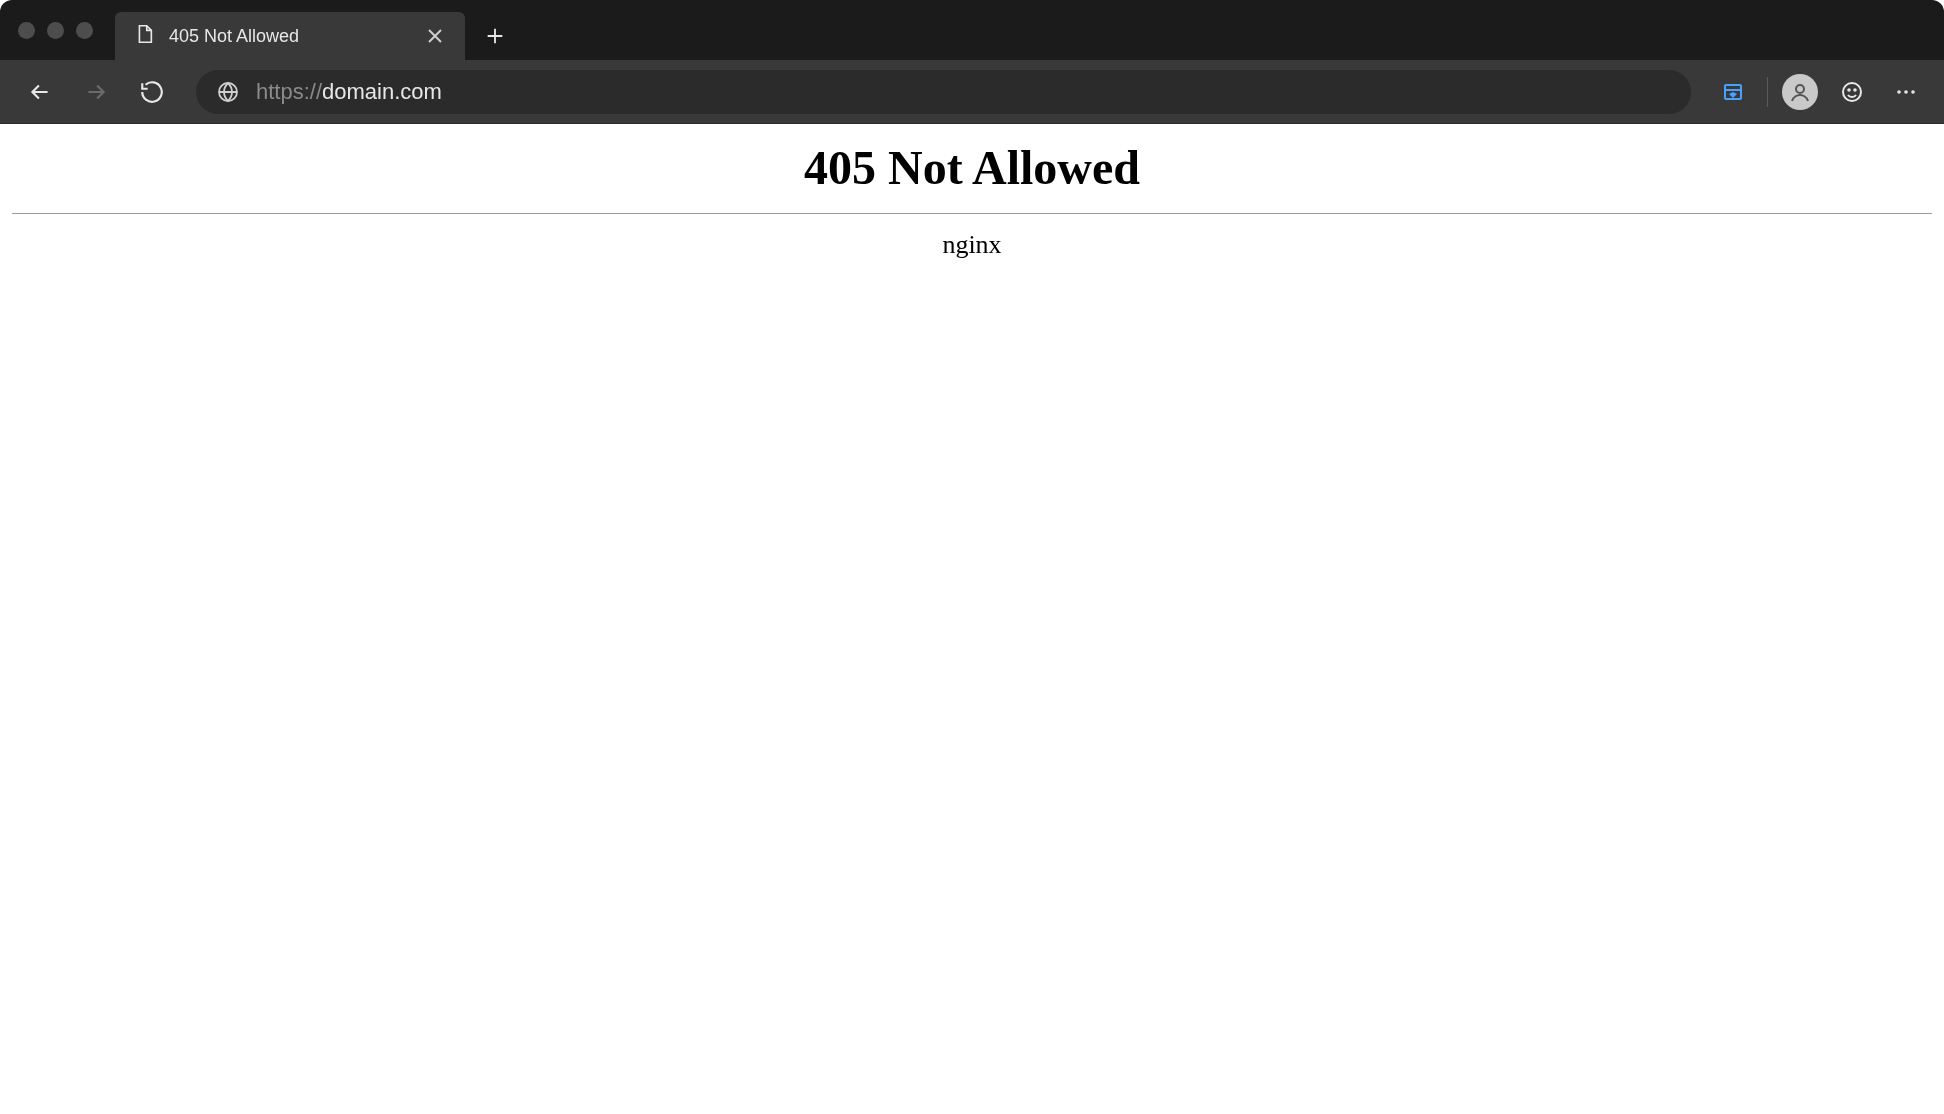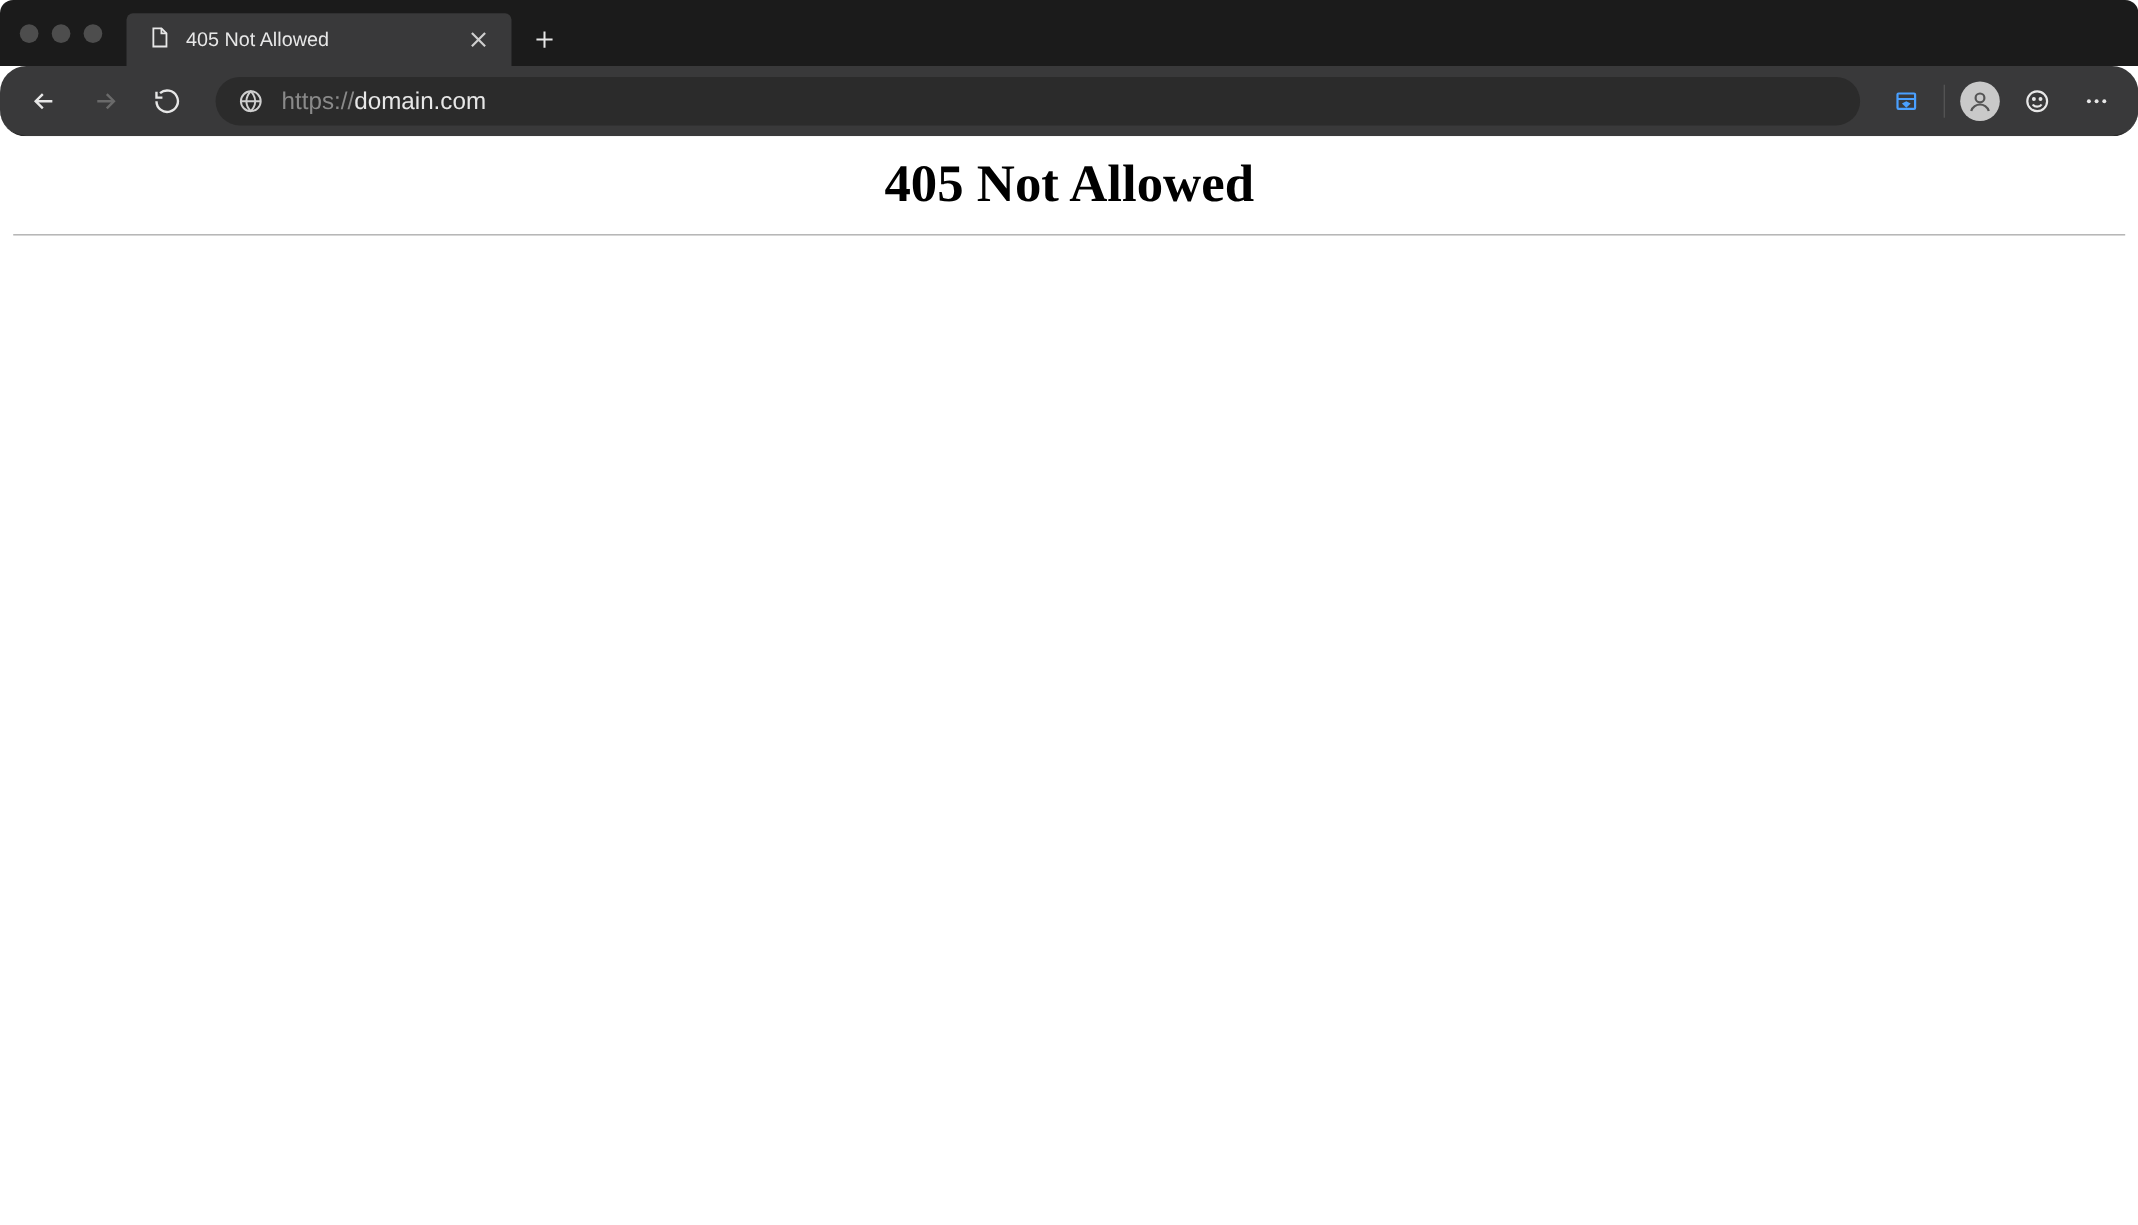--- a/index.html
+++ b/index.html
@@ -63,21 +63,20 @@
 
     
     .toolbar {
       height: 64px;
       background: #39393a;
       display: flex;
       align-items: center;
       padding: 0 18px;
       gap: 12px;
       border-bottom: 1px solid #2a2a2a;
-      border-radius: 24px;
     }
     .nav-btn {
       width: 44px; height: 44px;
       display: flex; align-items: center; justify-content: center;
       color: #e7e7e7;
       border-radius: 6px;
     }
     .nav-btn.disabled { color: #6a6a6a; }
     .nav-btn svg { width: 26px; height: 26px; }
 
@@ -247,13 +246,14 @@
         <circle cx="12" cy="12" r="1.8"></circle>
         <circle cx="19" cy="12" r="1.8"></circle>
       </svg>
     </div>
   </div>
 </div>
 
 <div class="page-content">
   <h1 class="error-heading">405 Not Allowed</h1>
   <hr>
+  <p class="server-line">nginx</p>
 </div>
 
 </body></html>

